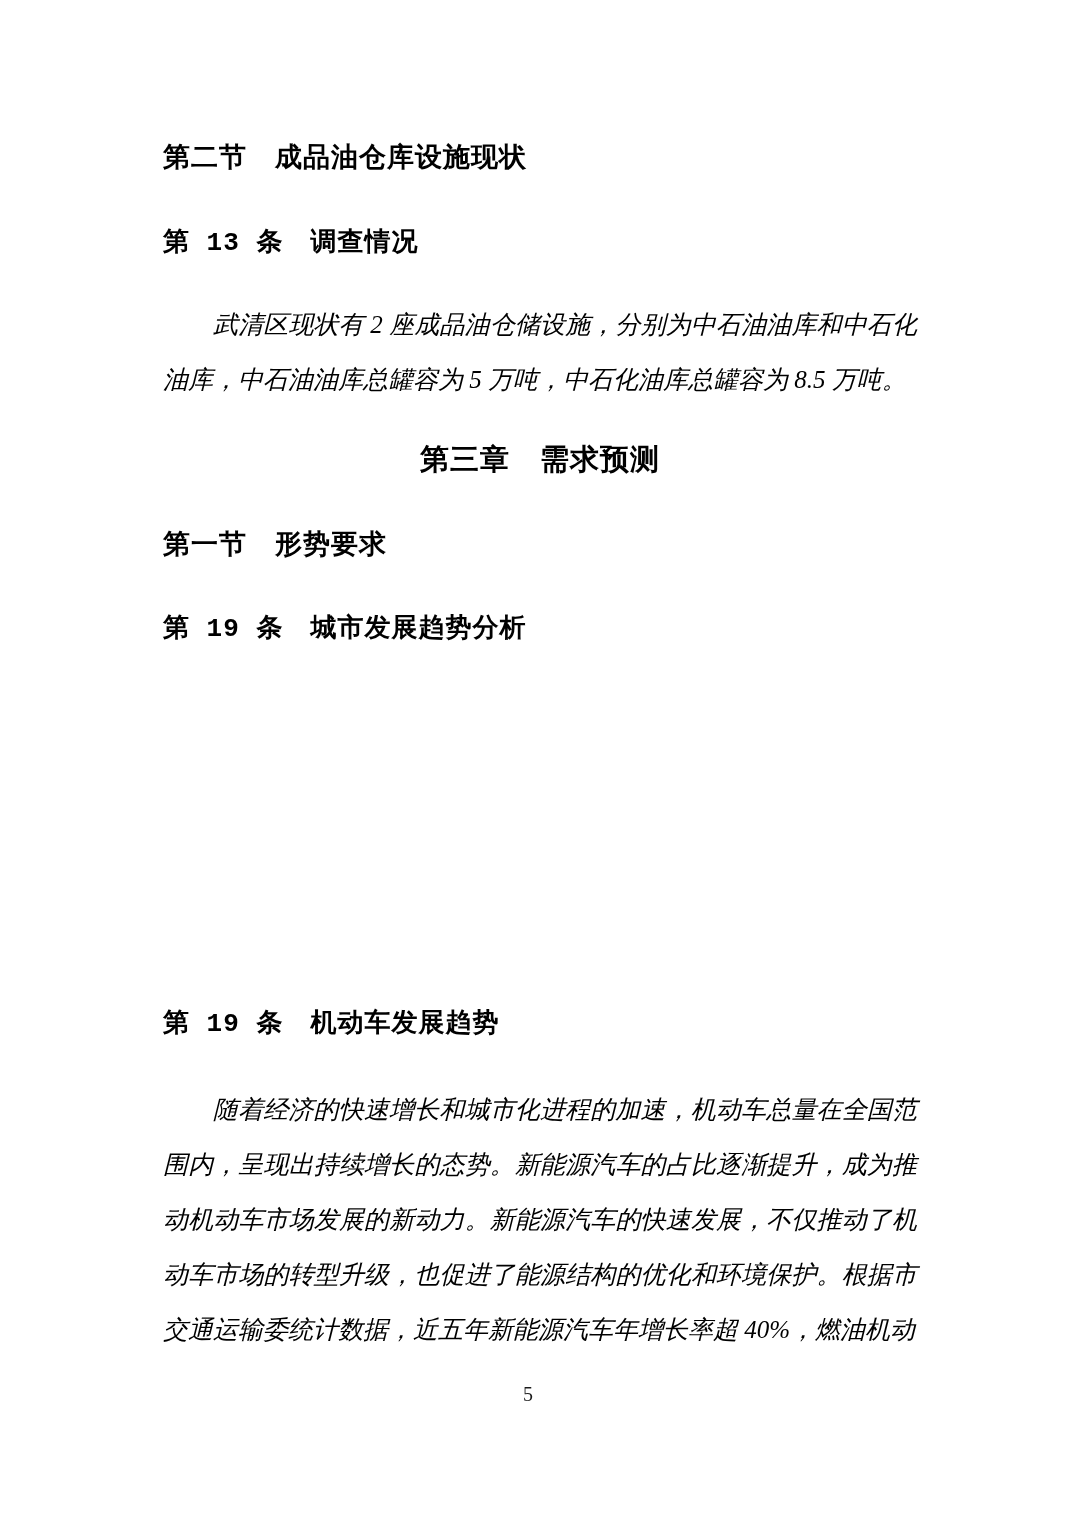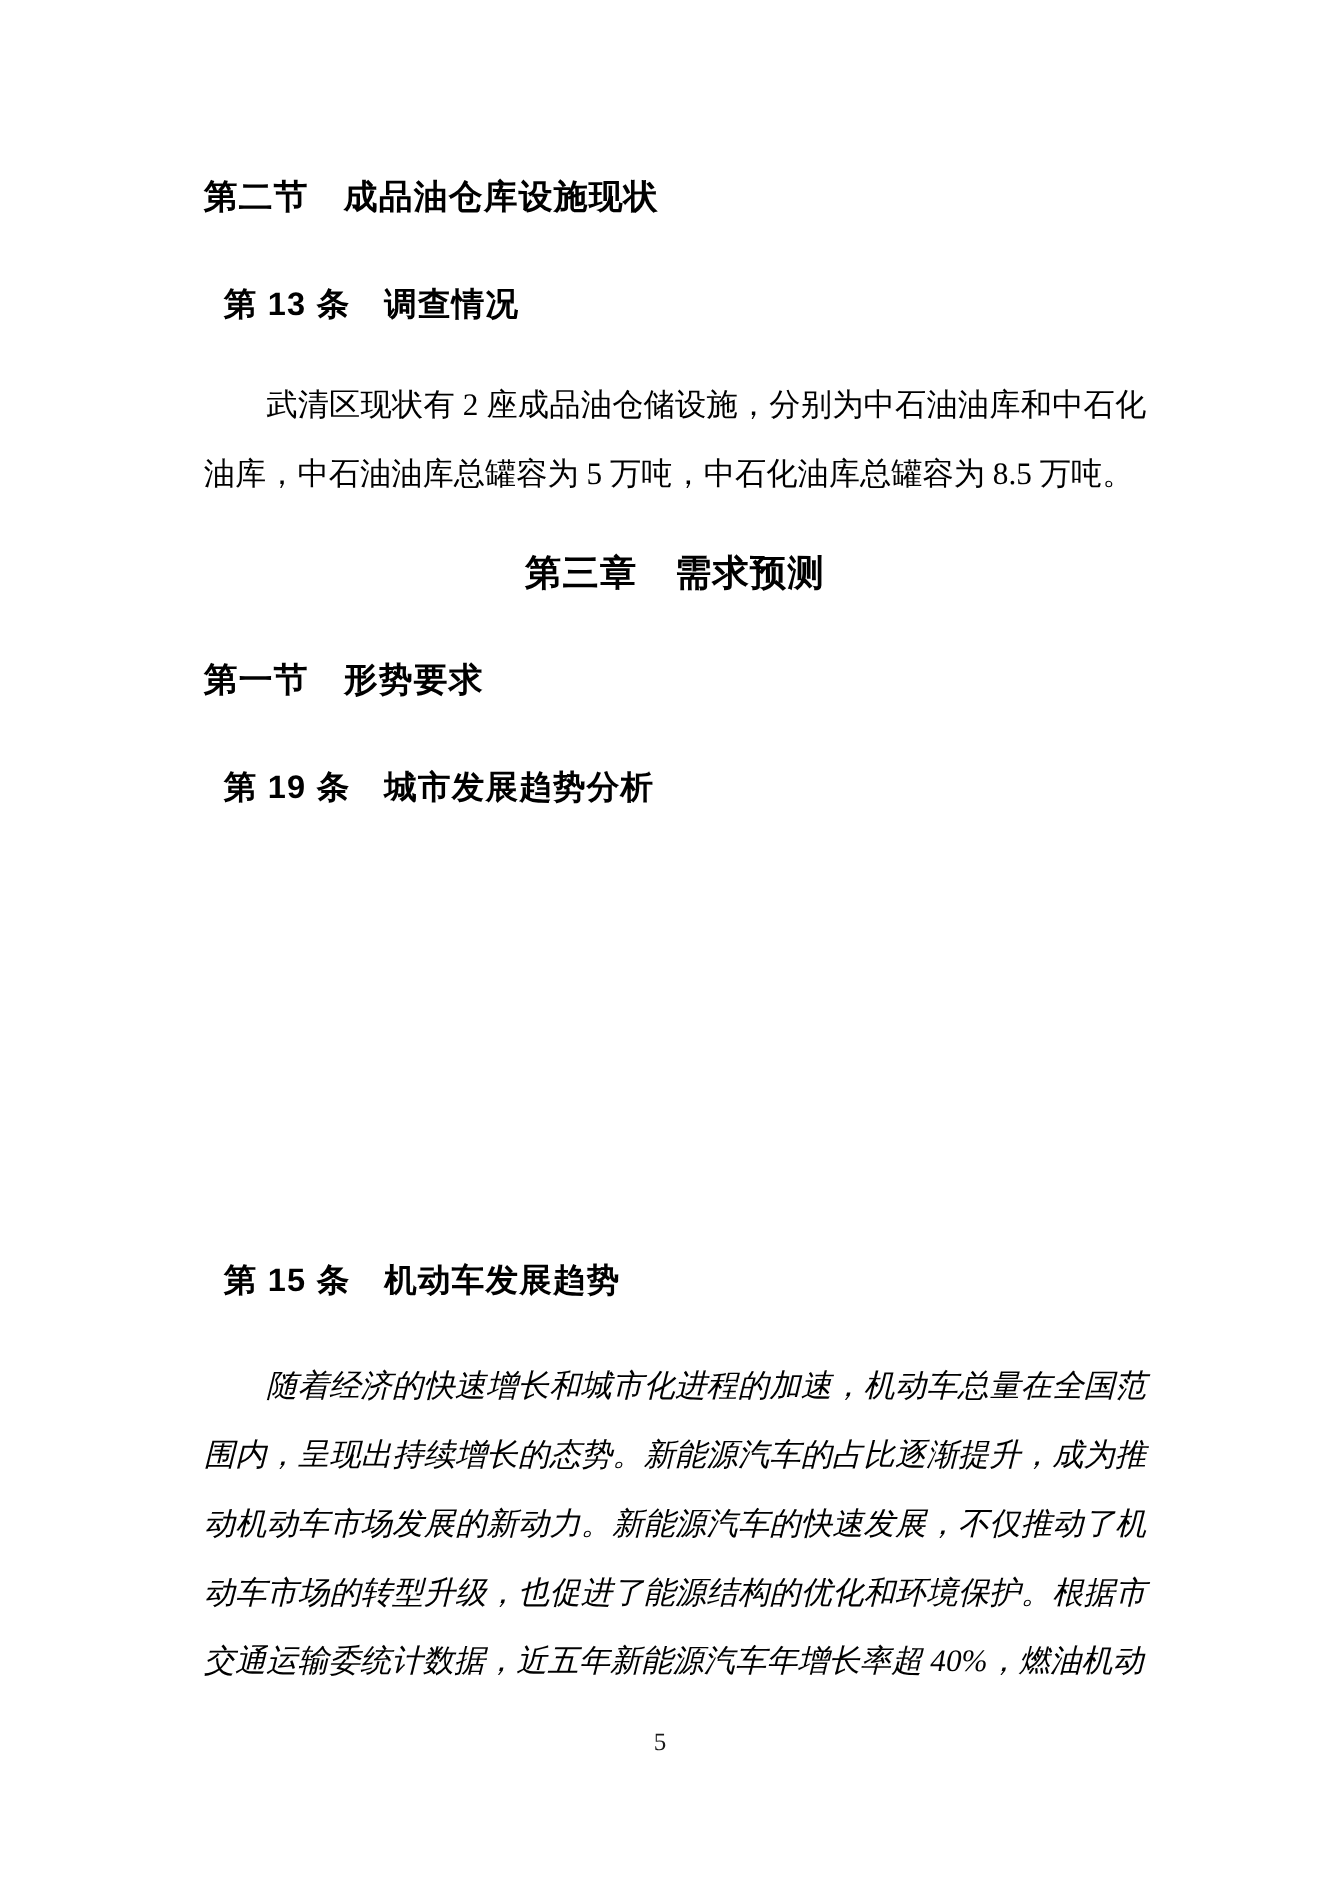--- a/index.html
+++ b/index.html
@@ -23,45 +23,44 @@
   }
   .h-section {
     font-family: "Liberation Sans", "DejaVu Sans", sans-serif;
     font-weight: 700;
     font-size: 27px;
     line-height: 32px;
     letter-spacing: 1px;
     white-space: nowrap;
   }
   .h-article {
-    font-family: Liberation Sans, sans-serif;
+    font-family: Liberation Mono, monospace;
     font-weight: 700;
     font-size: 26px;
     line-height: 32px;
     letter-spacing: 1px;
     white-space: nowrap;
-    margin-left: 16px;
   }
   .h-chapter {
     font-family: "Liberation Sans", "DejaVu Sans", sans-serif;
     font-weight: 700;
     font-size: 29px;
     line-height: 36px;
     text-align: center;
     letter-spacing: 1px;
   }
   .para {
     font-size: 25px;
     line-height: 55px;
     text-align: justify;
     text-indent: 50px;
   }
   .pos-h2a { top: 141px; }
   .pos-a13 { top: 227px; }
-  .pos-p1  { top: 297px; }
+  .pos-p1  { top: 297px; font-style: italic; }
   .pos-ch3 { top: 441px; }
   .pos-h1a { top: 528px; }
   .pos-a14 { top: 613px; }
   .pos-p2  { top: 687px; }
   .pos-a15 { top: 1008px; }
   .pos-p3  { top: 1082px; font-style: italic; }
   .page-number {
     position: absolute;
     top: 1381px;
     left: 0;
@@ -83,19 +82,19 @@
 
   <div class="block para pos-p1">武清区现状有 2 座成品油仓储设施，分别为中石油油库和中石化油库，中石油油库总罐容为 5 万吨，中石化油库总罐容为 8.5 万吨。</div>
 
   <div class="block h-section pos-h1a">第一节　形势要求</div>
 
   <div class="block h-chapter pos-ch3">第三章　需求预测</div>
 
   <div class="block h-article pos-a14">第 19 条　城市发展趋势分析</div>
 
 
-  <div class="block h-article pos-a15">第 15 条　机动车发展趋势</div>
+  <div class="block h-article pos-a15">第 19 条　机动车发展趋势</div>
 
   <div class="block para pos-p3">随着经济的快速增长和城市化进程的加速，机动车总量在全国范围内，呈现出持续增长的态势。新能源汽车的占比逐渐提升，成为推动机动车市场发展的新动力。新能源汽车的快速发展，不仅推动了机动车市场的转型升级，也促进了能源结构的优化和环境保护。根据市交通运输委统计数据，近五年新能源汽车年增长率超 40%，燃油机动</div>
 
   <div class="page-number">5</div>
 
 </div>
 
 </body></html>

